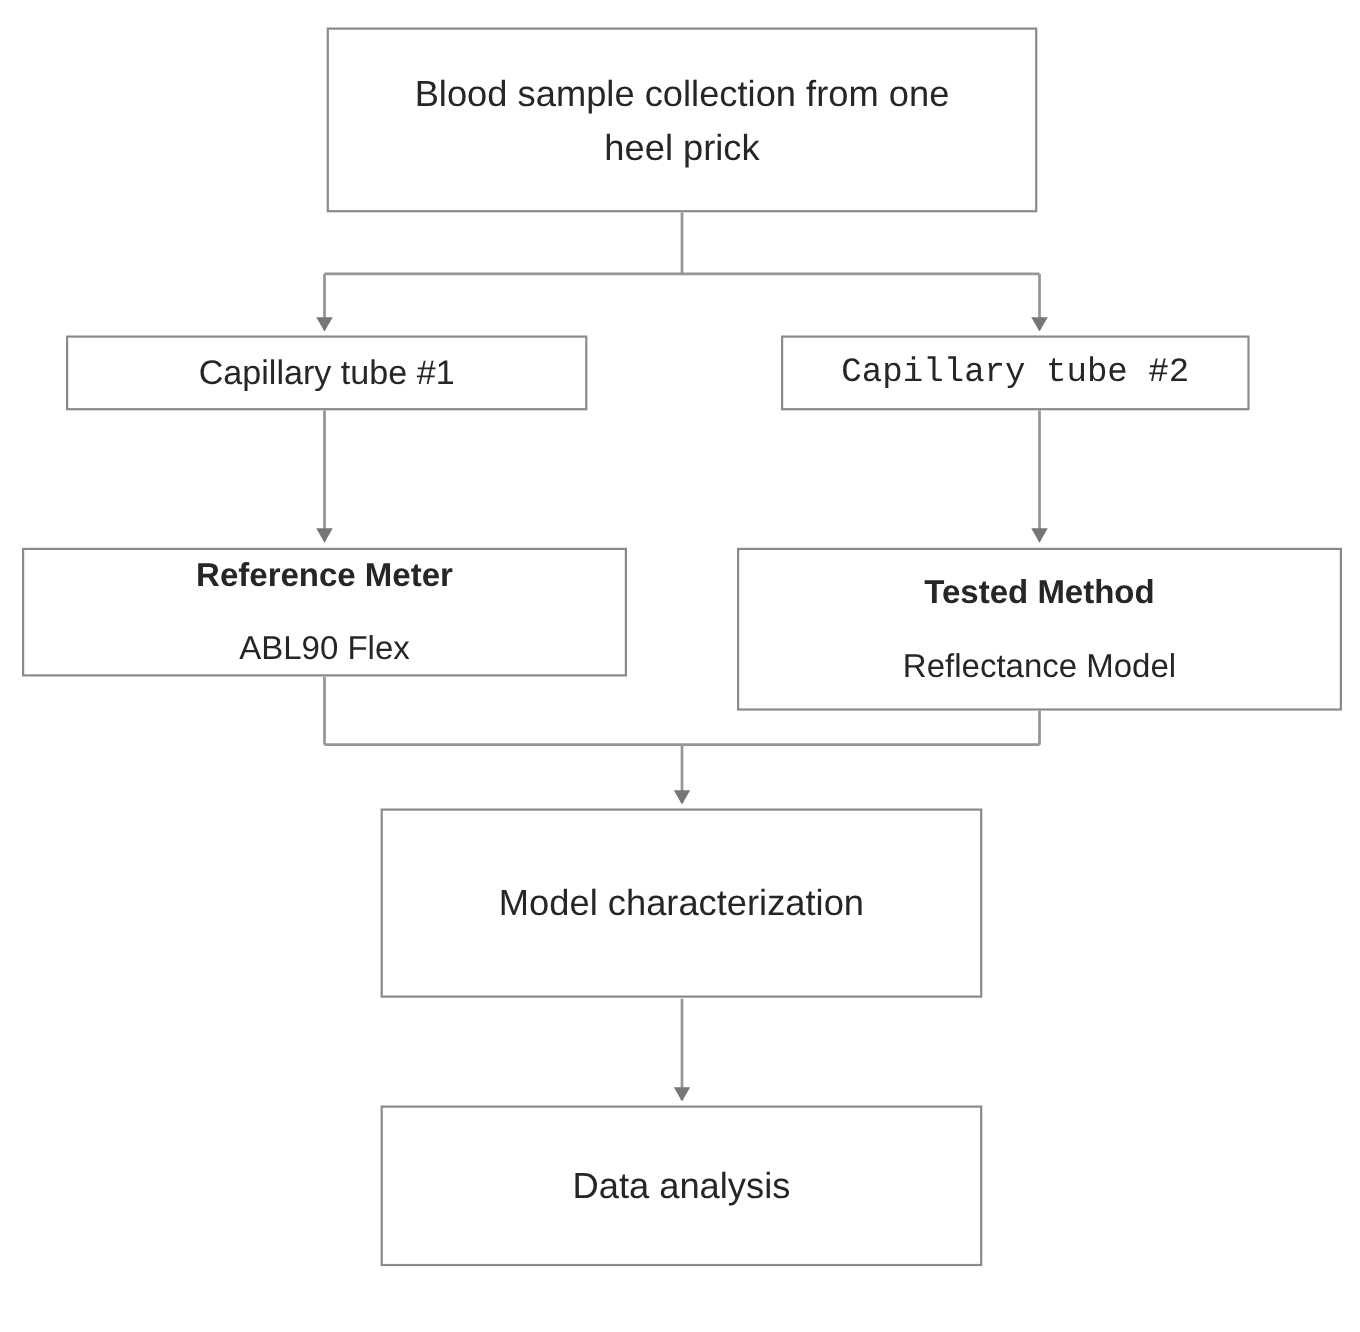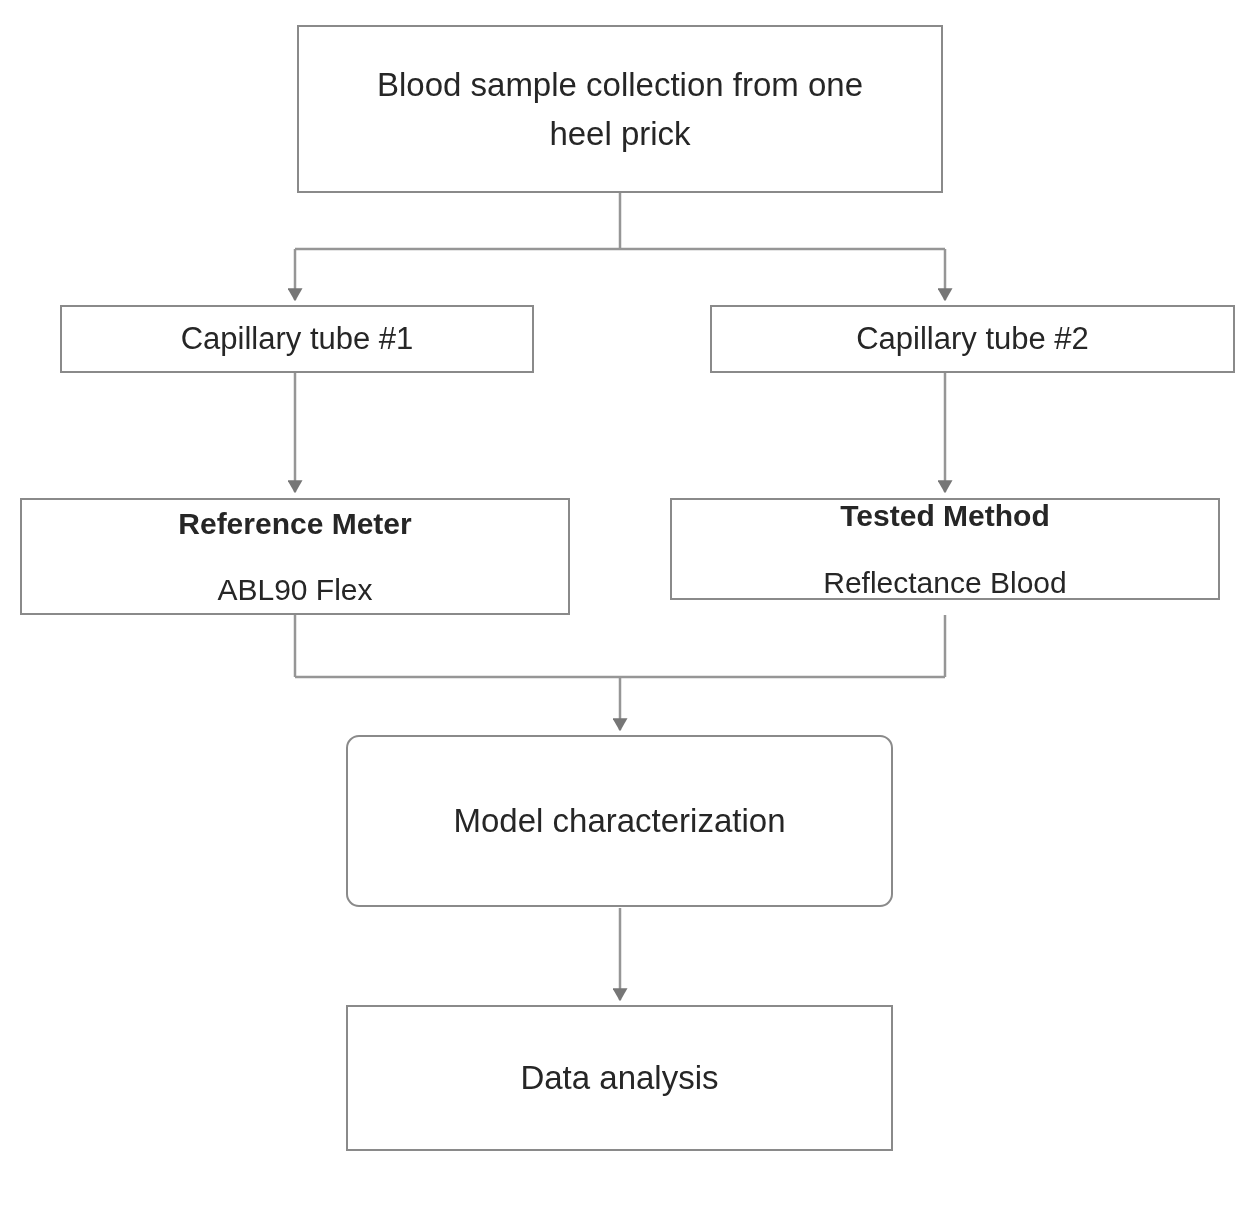--- a/index.html
+++ b/index.html
@@ -43,24 +43,24 @@
     justify-content: center;
     text-align: center;
   }
   .node .label {
     white-space: pre-line;
     line-height: 1.5;
     text-align: center;
   }
   #node-blood       { left: 297px; top: 25px;   width: 646px; height: 168px; font-size: 33px; }
   #node-cap1        { left: 60px;  top: 305px;  width: 474px; height: 68px;  font-size: 31px; }
-  #node-cap2        { left: 710px; top: 305px;  width: 525px; height: 68px;  font-size: 31px; }
+  #node-cap2        { left: 710px; top: 305px;  width: 426px; height: 68px;  font-size: 31px; font-family: Liberation Mono, monospace; }
   #node-reference   { left: 20px;  top: 498px;  width: 550px; height: 117px; font-size: 30px; }
-  #node-tested      { left: 670px; top: 498px;  width: 550px; height: 102px; font-size: 30px; }
-  #node-model       { left: 346px; top: 735px;  width: 547px; height: 172px; font-size: 33px; border-radius: 13px; }
+  #node-tested      { left: 670px; top: 498px;  width: 550px; height: 148px; font-size: 30px; }
+  #node-model       { left: 346px; top: 735px;  width: 547px; height: 172px; font-size: 33px; }
   #node-data        { left: 346px; top: 1005px; width: 547px; height: 146px; font-size: 33px; }
   .method-title {
     font-weight: bold;
     line-height: 1.45;
   }
   .method-subtitle {
     line-height: 1.45;
     margin-top: 23px;
   }
 </style>
@@ -105,21 +105,21 @@
     <span class="label">Capillary tube #2</span>
   </div>
 
   <div class="node" id="node-reference">
     <span class="method-title">Reference Meter</span>
     <span class="method-subtitle">ABL90 Flex</span>
   </div>
 
   <div class="node" id="node-tested">
     <span class="method-title">Tested Method</span>
-    <span class="method-subtitle">Reflectance Blood</span>
+    <span class="method-subtitle">Reflectance Model</span>
   </div>
 
   <div class="node" id="node-model">
     <span class="label">Model characterization</span>
   </div>
 
   <div class="node" id="node-data">
     <span class="label">Data analysis</span>
   </div>
 

